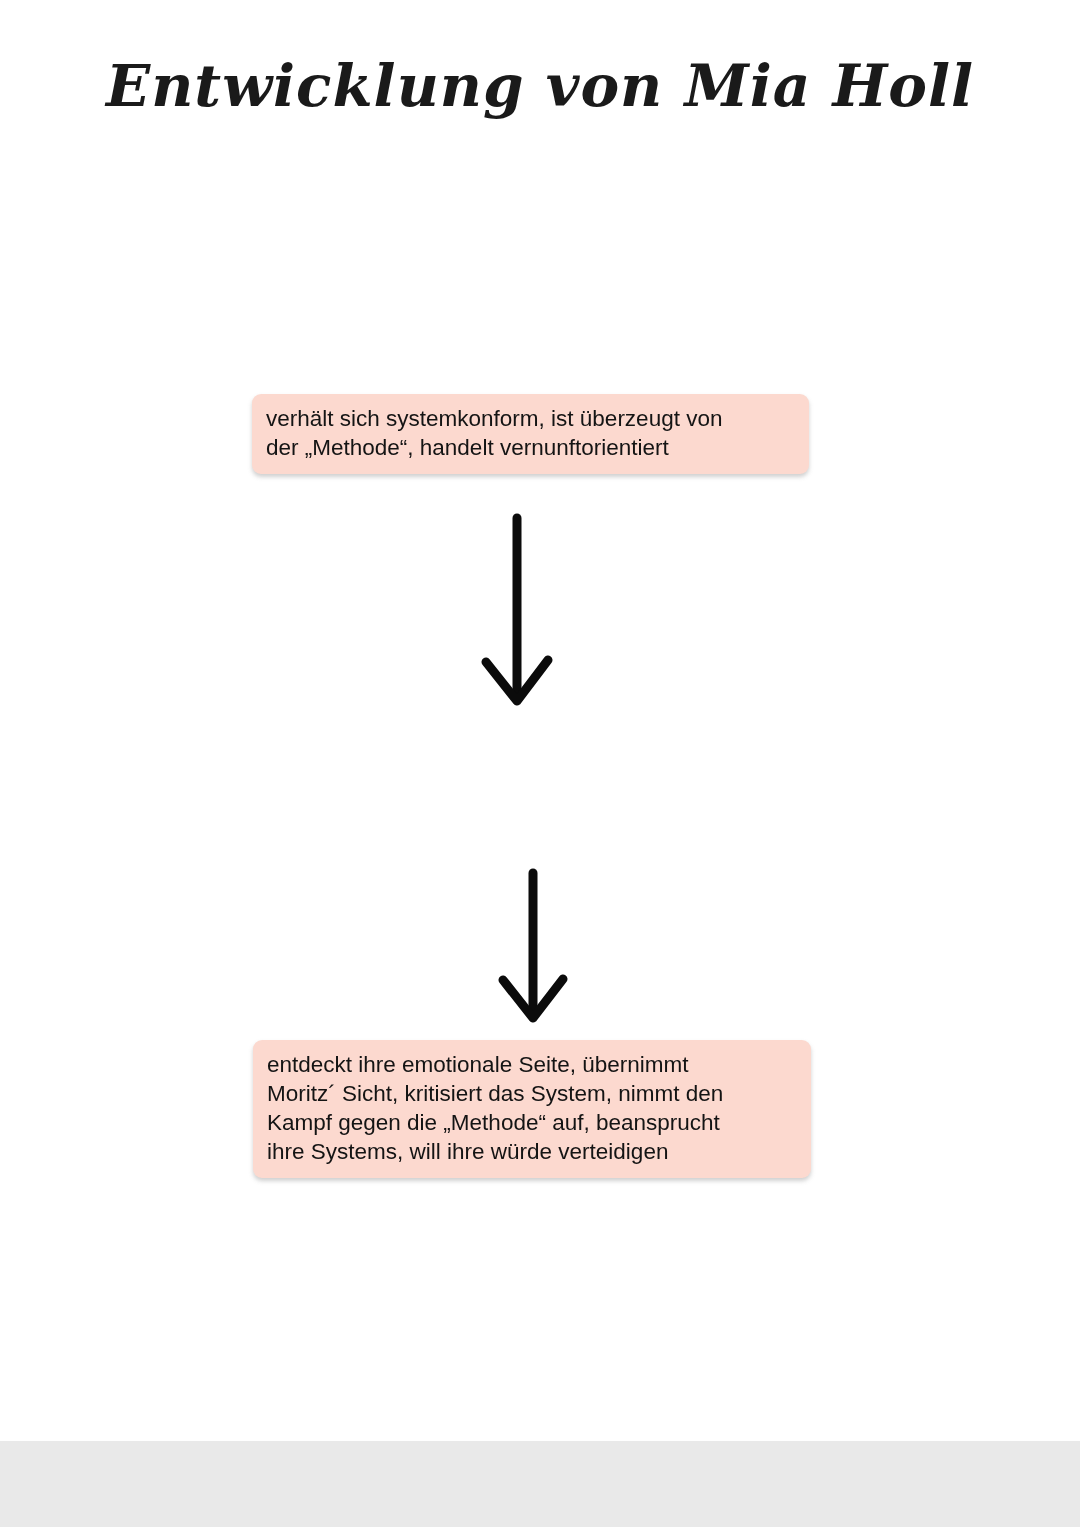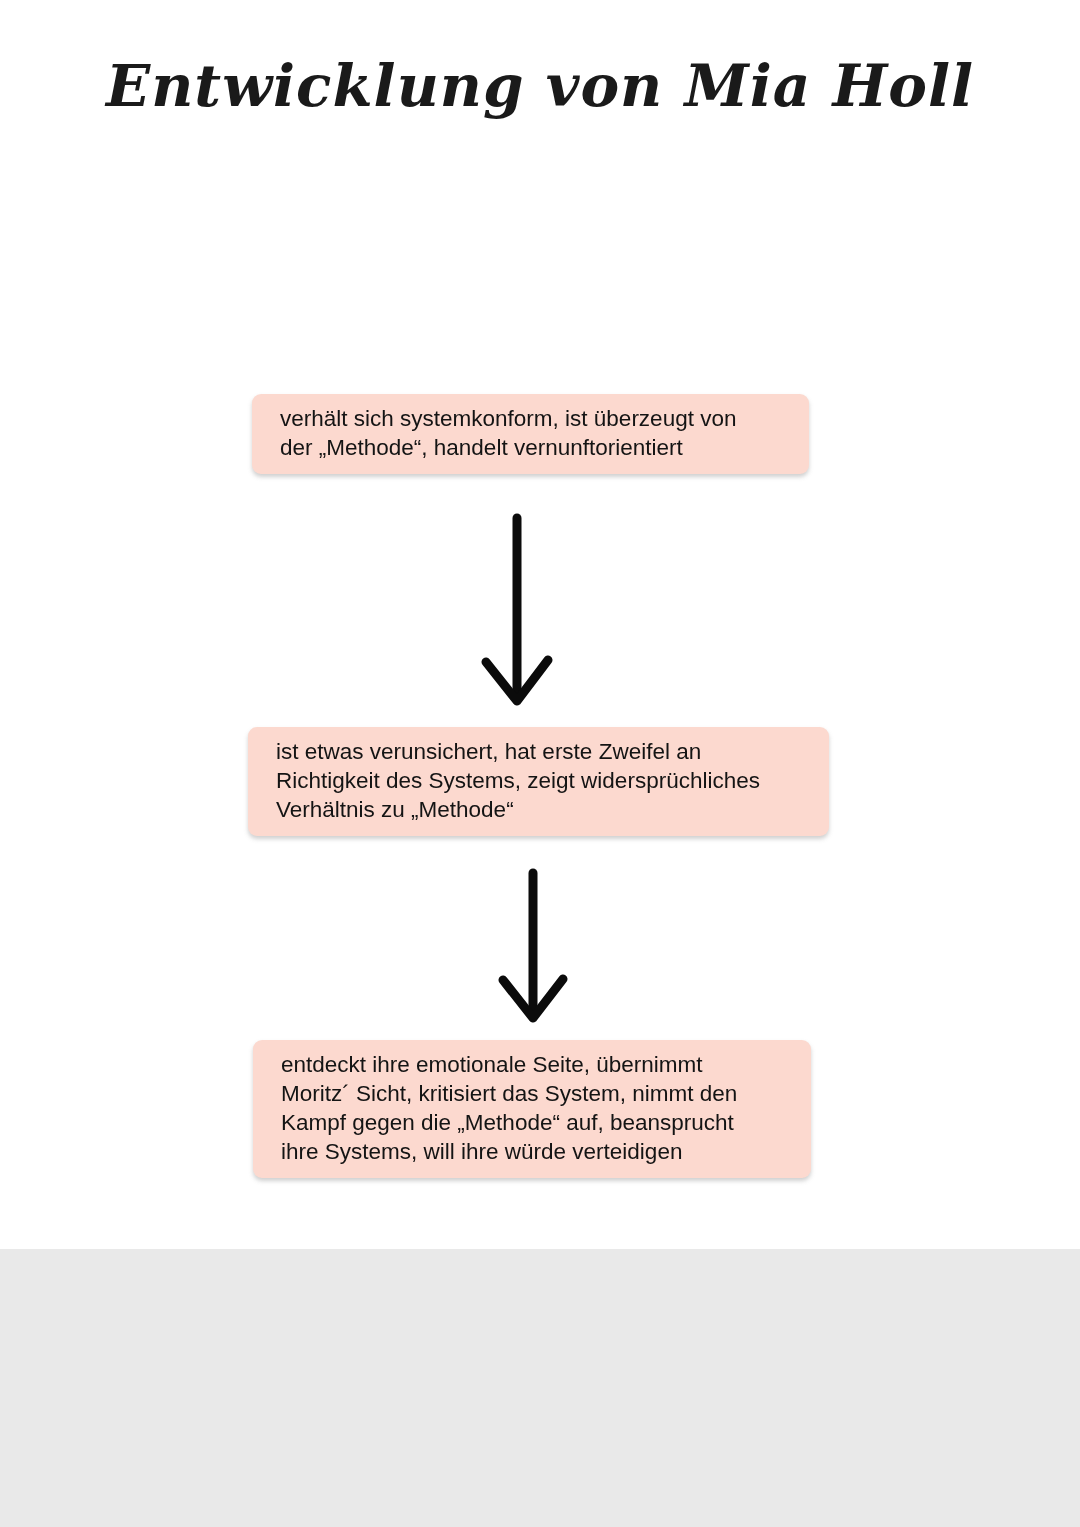--- a/index.html
+++ b/index.html
@@ -5,21 +5,21 @@
   :root{
     --box-bg:#fcd9cf;
     --ink:#141414;
     --page-bg:#ffffff;
   }
   *{margin:0;padding:0;box-sizing:border-box;}
   html,body{background:#e9e9e9;}
   .page{
     position:relative;
     width:1080px;
-    height:1249px;
+    height:1441px;
     margin:0 auto;
     background:var(--page-bg);
     overflow:hidden;
     font-family:"Liberation Sans","DejaVu Sans",sans-serif;
     color:var(--ink);
   }
   .title{
     position:absolute;
     top:52px;
     left:0;
@@ -30,21 +30,21 @@
     font-weight:700;
     font-size:58px;
     letter-spacing:1px;
     color:#1a1a1a;
   }
   .flow-box{
     position:absolute;
     background:var(--box-bg);
     border-radius:9px;
     box-shadow:0 3px 4px rgba(120,120,120,0.35);
-    padding:10px 14px 12px 28px;
+    padding:10px 14px 12px 14px;
     font-size:22.5px;
     line-height:29px;
     white-space:pre-line;
     color:var(--ink);
   }
   .box-1{left:252px;top:394px;width:557px;}
   .box-2{left:248px;top:727px;width:581px;}
   .box-3{left:253px;top:1040px;width:558px;}
   .arrow{
     position:absolute;
@@ -70,23 +70,20 @@
   <div class="flow-box box-1">verhält sich systemkonform, ist überzeugt von
 der „Methode“, handelt vernunftorientiert</div>
 
   <div class="arrow arrow-1">
     <svg width="90" height="200" viewBox="0 0 90 200">
       <line class="stroke" x1="45" y1="8" x2="45" y2="190"></line>
       <polyline class="stroke" points="14,152 45,191 76,150"></polyline>
     </svg>
   </div>
 
-  <div class="flow-box box-2">ist etwas verunsichert, hat erste Zweifel an
-Richtigkeit des Systems, zeigt widersprüchliches
-Verhältnis zu „Methode“</div>
 
   <div class="arrow arrow-2">
     <svg width="90" height="160" viewBox="0 0 90 160">
       <line class="stroke" x1="45" y1="7" x2="45" y2="151"></line>
       <polyline class="stroke" points="15,114 45,152 75,113"></polyline>
     </svg>
   </div>
 
   <div class="flow-box box-3">entdeckt ihre emotionale Seite, übernimmt
 Moritz´ Sicht, kritisiert das System, nimmt den

